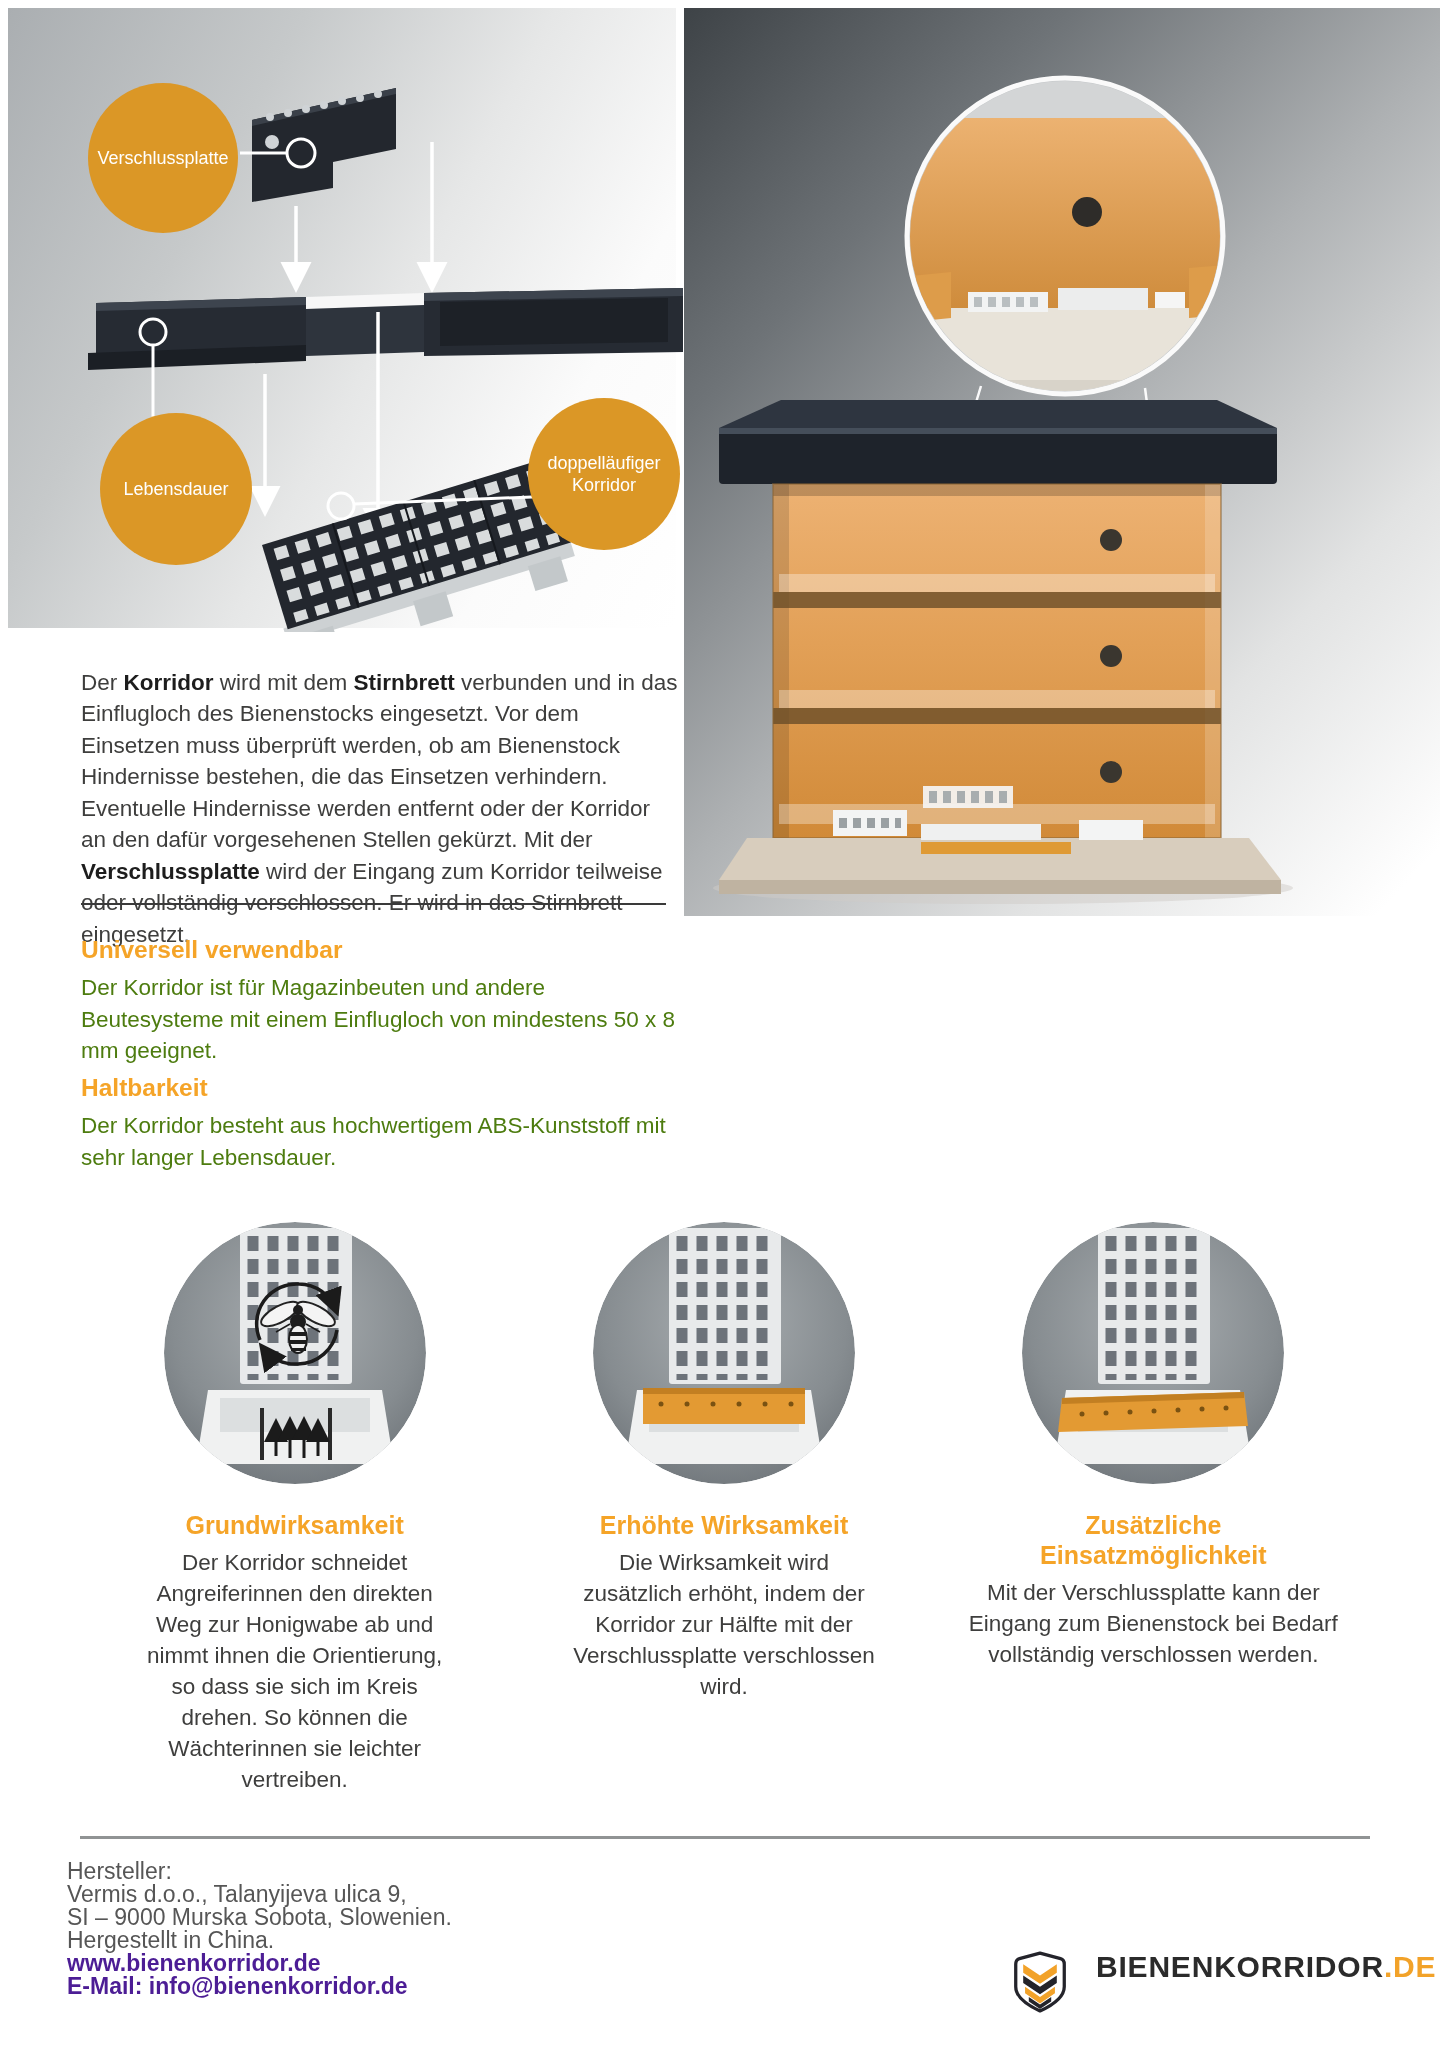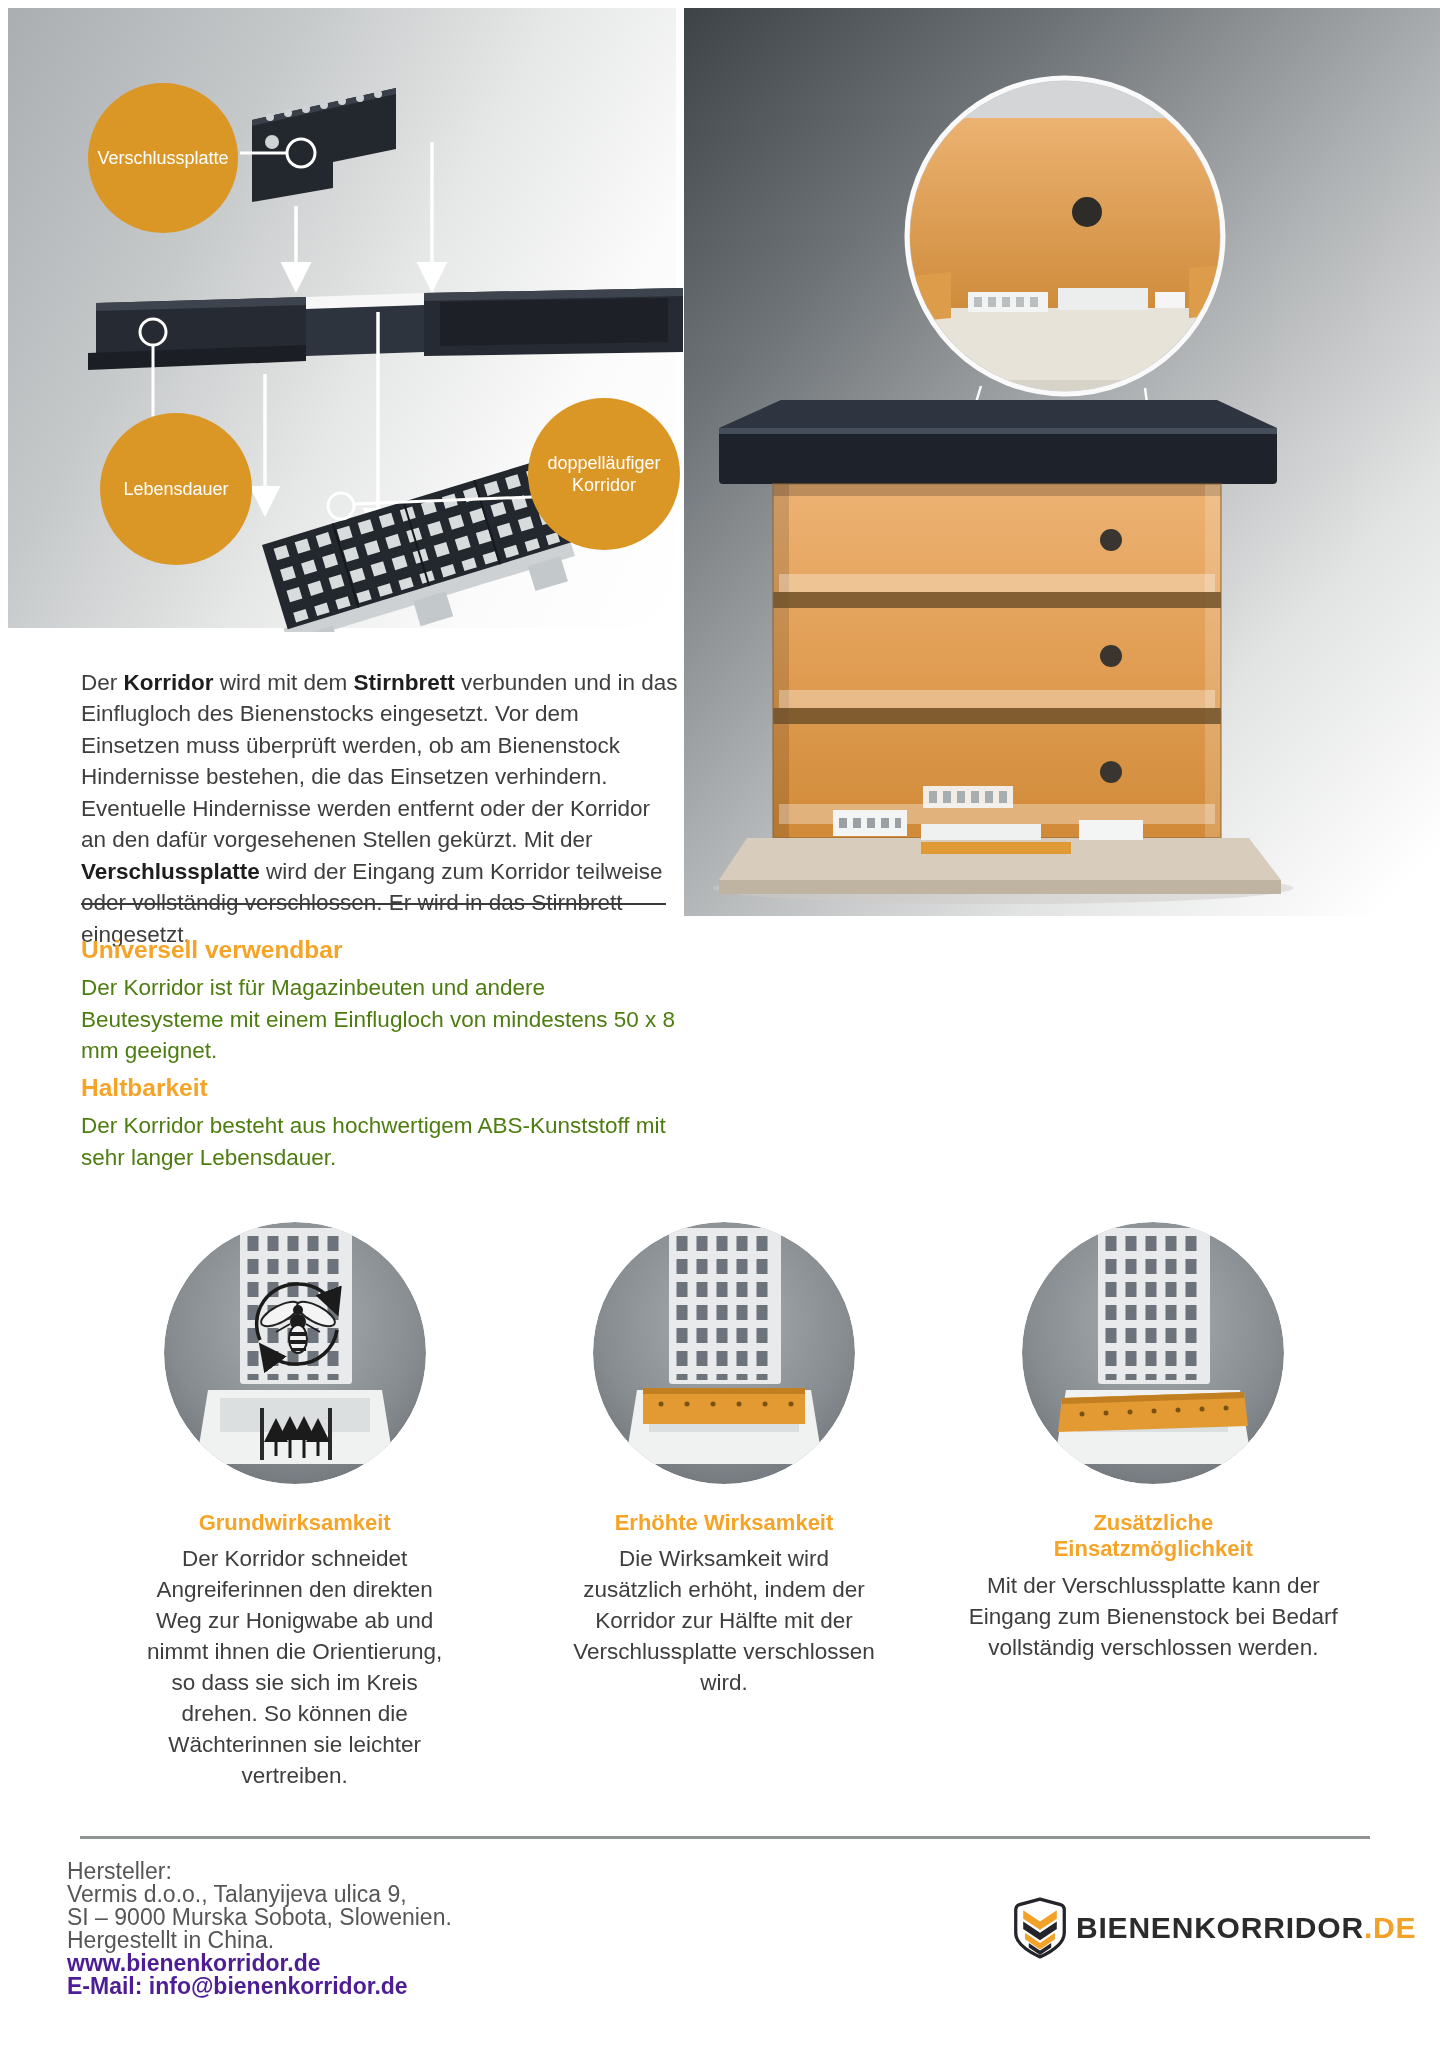--- a/index.html
+++ b/index.html
@@ -30,32 +30,32 @@
 
   .section-title{position:absolute;left:81px;color:#F5A428;font-weight:700;font-size:24.5px;}
   .section-body{position:absolute;left:81px;width:605px;font-size:22.5px;line-height:31.5px;color:#4d7c0f;}
   #sec1-title{top:936px;} #sec1-body{top:972px;}
   #sec2-title{top:1074px;} #sec2-body{top:1110px;}
 
   
   .features{position:absolute;left:80px;top:1222px;width:1288px;display:flex;}
   .feature{width:429.33px;display:flex;flex-direction:column;align-items:center;}
   .feature-img{width:262px;height:262px;border-radius:50%;overflow:hidden;}
-  .feature-title{margin-top:26px;color:#F5A428;font-weight:700;font-size:22px;line-height:1.2;
+  .feature-title{margin-top:26px;color:#F5A428;font-weight:700;font-size:25px;line-height:1.2;
     text-align:center;white-space:pre-line;}
   .feature-body{margin-top:7px;font-size:22.5px;line-height:31px;text-align:center;color:#3e3e3d;}
   .feature:nth-child(1) .feature-body{width:312px;}
   .feature:nth-child(2) .feature-body{width:308px;}
   .feature:nth-child(3) .feature-body{width:382px;}
 
   
   .rule-bottom{position:absolute;left:80px;top:1836px;width:1290px;height:3px;background:#909394;}
   .footer{position:absolute;left:67px;top:1860px;font-size:23px;line-height:23px;color:#565656;}
   .footer .bold{font-weight:700;color:#4c1d95;}
-  .logo{position:absolute;left:1012px;top:1896px;display:flex;align-items:center;gap:8px;}
+  .logo{position:absolute;left:1012px;top:1950px;display:flex;align-items:flex-start;gap:28px;}
   .logo-text{font-size:30px;font-weight:700;letter-spacing:0.8px;color:#2b2b2b;white-space:nowrap;}
   .logo-tld{color:#F2A229;}
 </style>
 </head>
 <body>
 
 <div class="page">
 
   <div class="hero-left-bg"></div>
   <svg id="svgLeft" class="hero-svg" width="683" height="632" viewBox="0 0 683 632">

